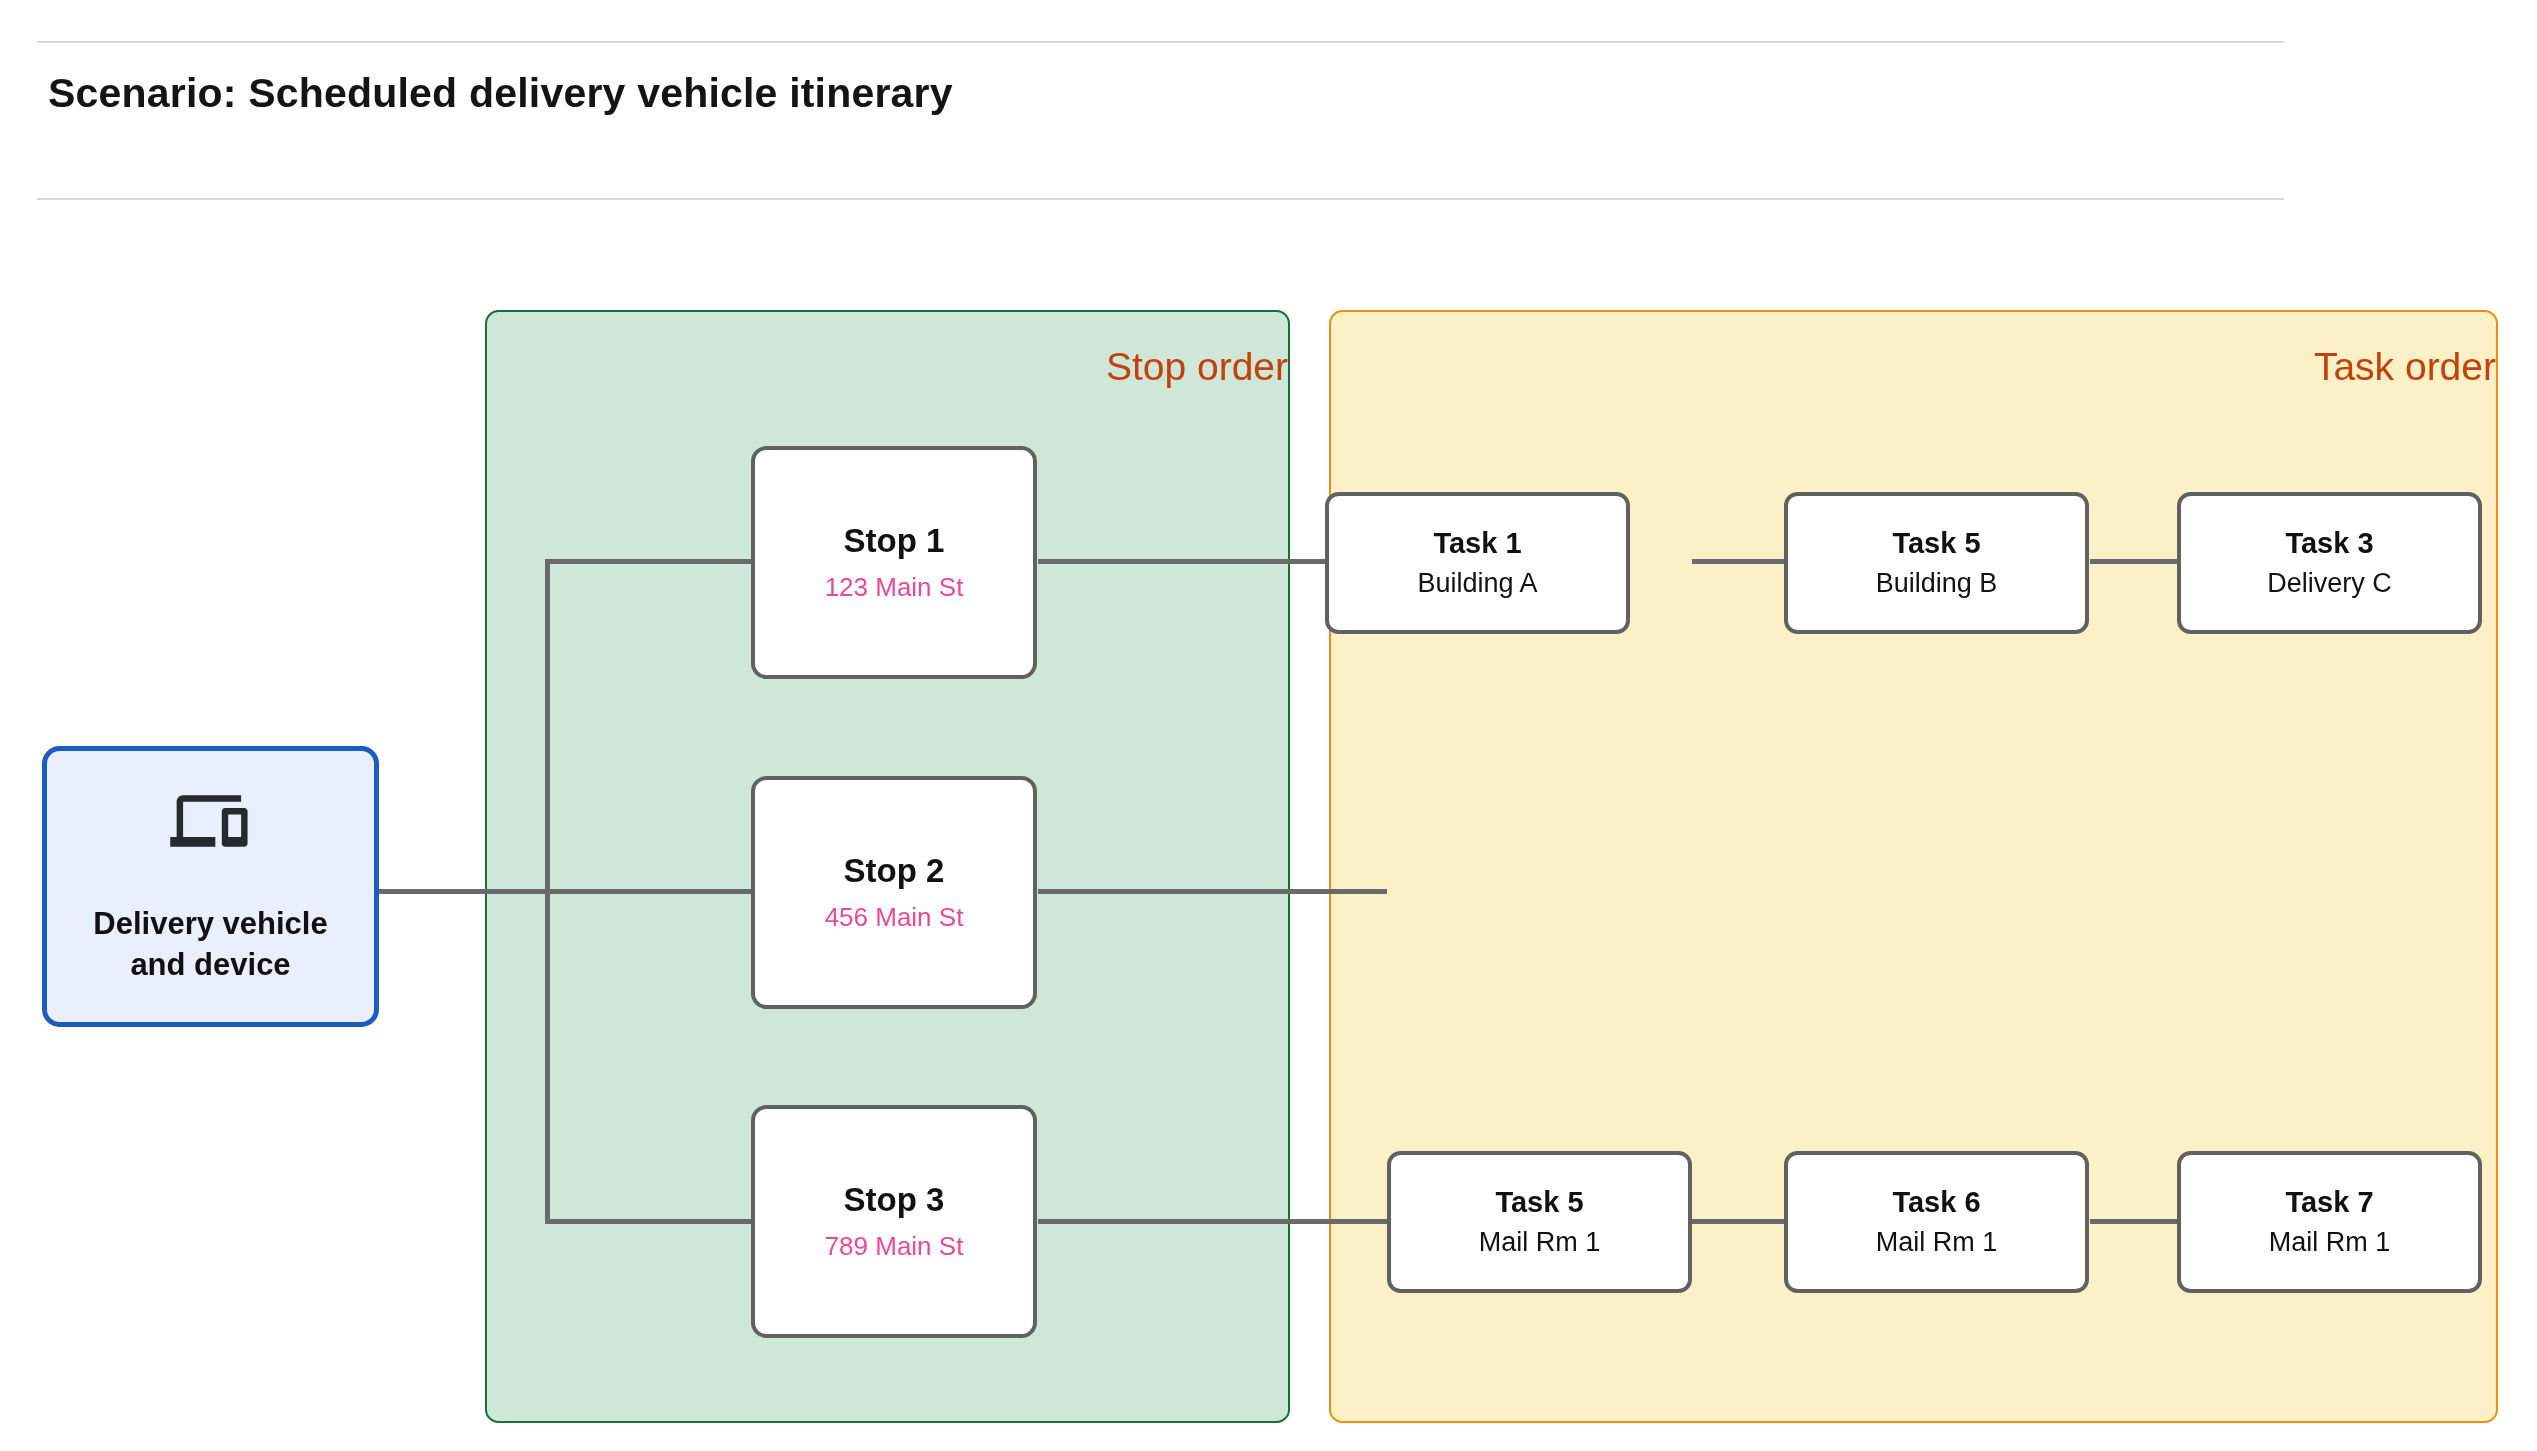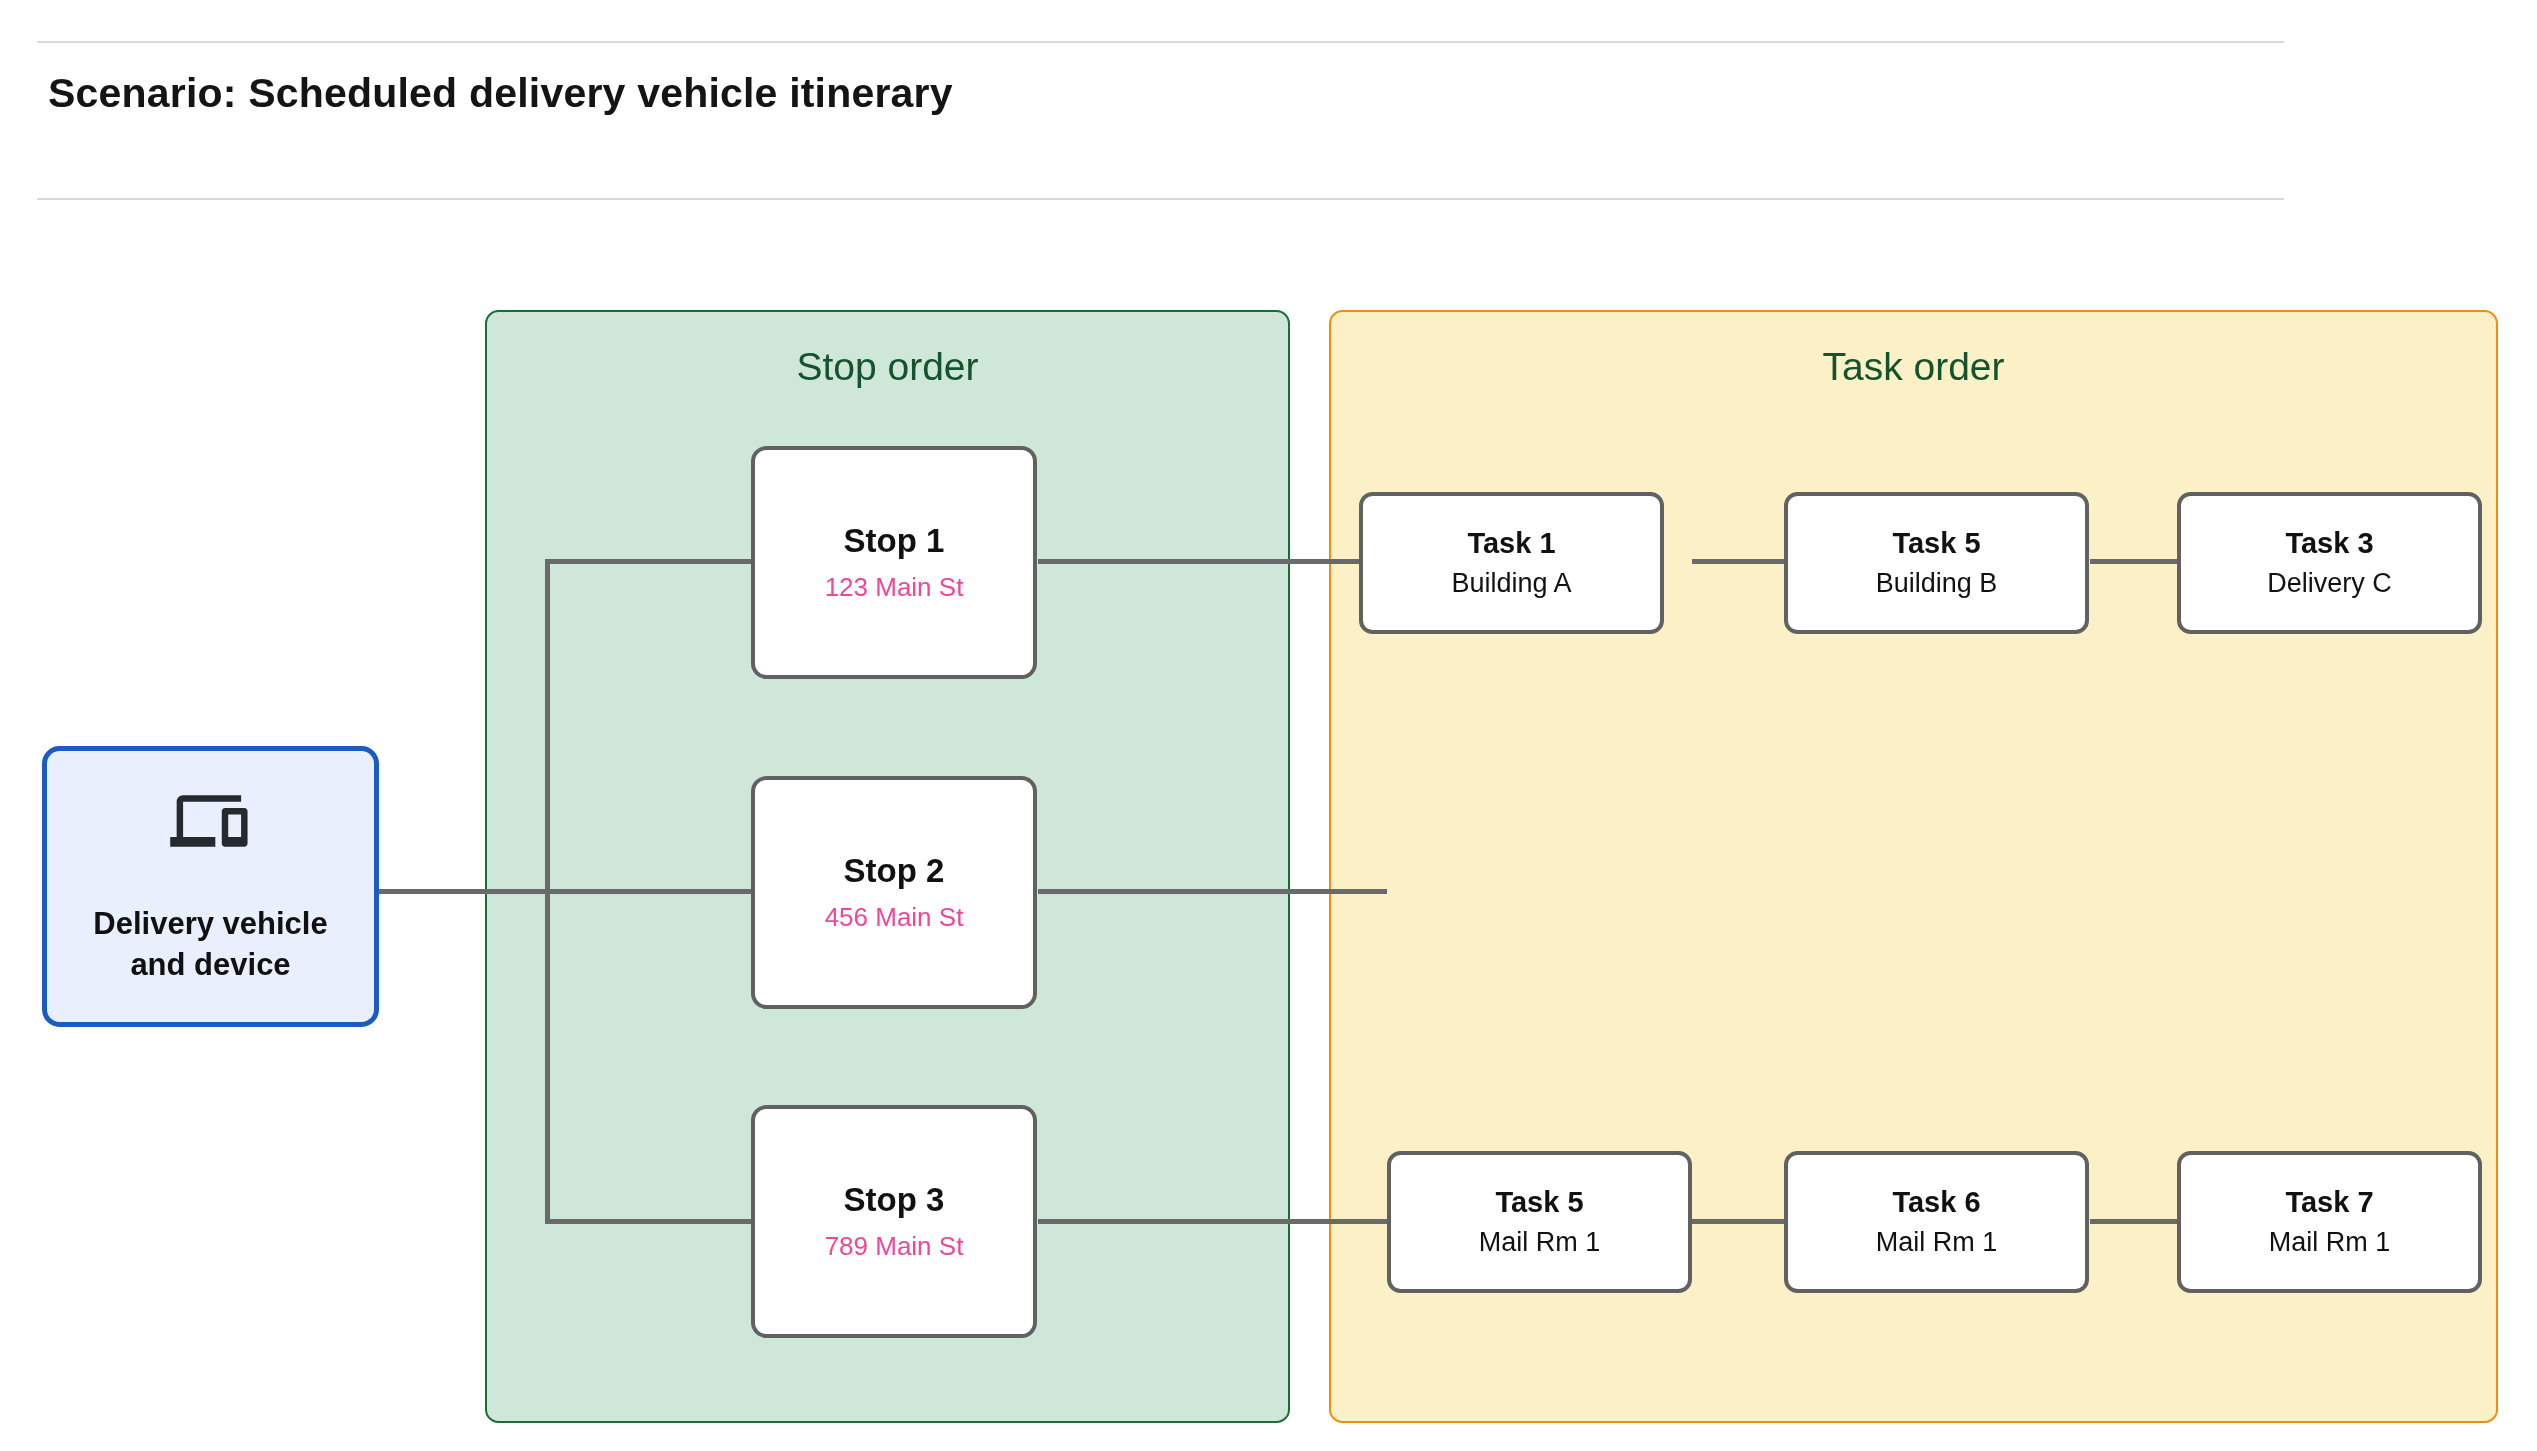--- a/index.html
+++ b/index.html
@@ -29,21 +29,21 @@
   }
 
   
   .panel { border-radius: 13.6px; z-index: 1; box-sizing: border-box; }
   .panel-stop  { left: 485px;  top: 310px; width: 805px;  height: 1113px;
                  background: #cfe7d8; border: 2.9px solid #176f35; }
   .panel-task  { left: 1329px; top: 310px; width: 1169px; height: 1113px;
                  background: #fcf0c6; border: 2.9px solid #ef8e0e; }
   .panel-title {
     position: absolute; left: 0; right: 0; top: 33px;
-    text-align: center; font-size: 39px; font-weight: normal; color: #14532d;
+    text-align: right; font-size: 39px; font-weight: normal; color: #c2410c;
   }
 
   
   .conn { background: #6a6a6a; z-index: 2; }
 
   
   .node {
     background: #ffffff; border: 4.8px solid #616161; box-sizing: border-box;
     display: flex; flex-direction: column; align-items: center; justify-content: center;
     text-align: center; z-index: 3;
@@ -112,21 +112,21 @@
   </div>
   <div class="abs node stop-node" style="top:776px;">
     <div class="stop-name">Stop 2</div>
     <div class="stop-loc">456 Main St</div>
   </div>
   <div class="abs node stop-node" style="top:1105px;">
     <div class="stop-name">Stop 3</div>
     <div class="stop-loc">789 Main St</div>
   </div>
 
-  <div class="abs node task-node" style="left:1359px; top:492px;">
+  <div class="abs node task-node" style="left:1325px; top:492px;">
     <div class="task-name">Task 1</div>
     <div class="task-loc">Building A</div>
   </div>
   <div class="abs node task-node" style="left:1784px; top:492px;">
     <div class="task-name">Task 5</div>
     <div class="task-loc">Building B</div>
   </div>
   <div class="abs node task-node" style="left:2177px; top:492px;">
     <div class="task-name">Task 3</div>
     <div class="task-loc">Delivery C</div>

